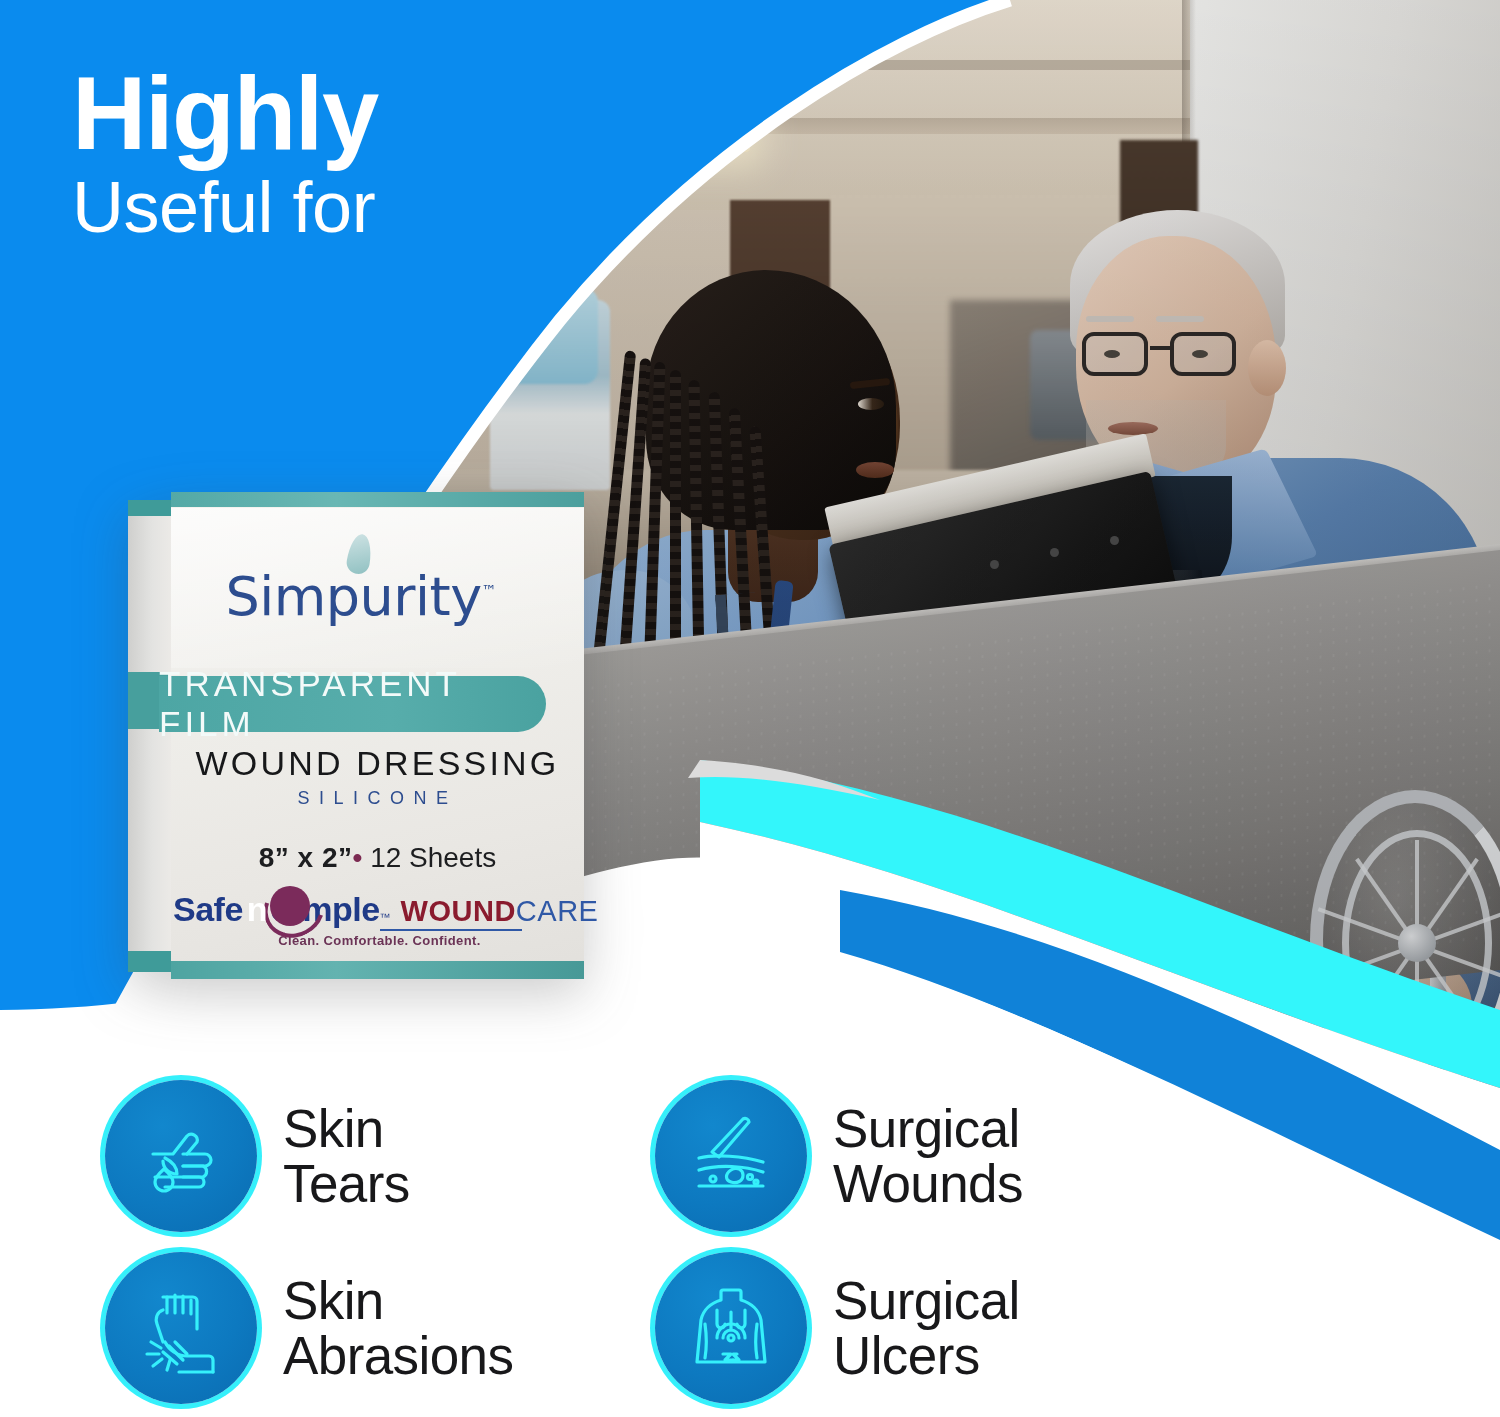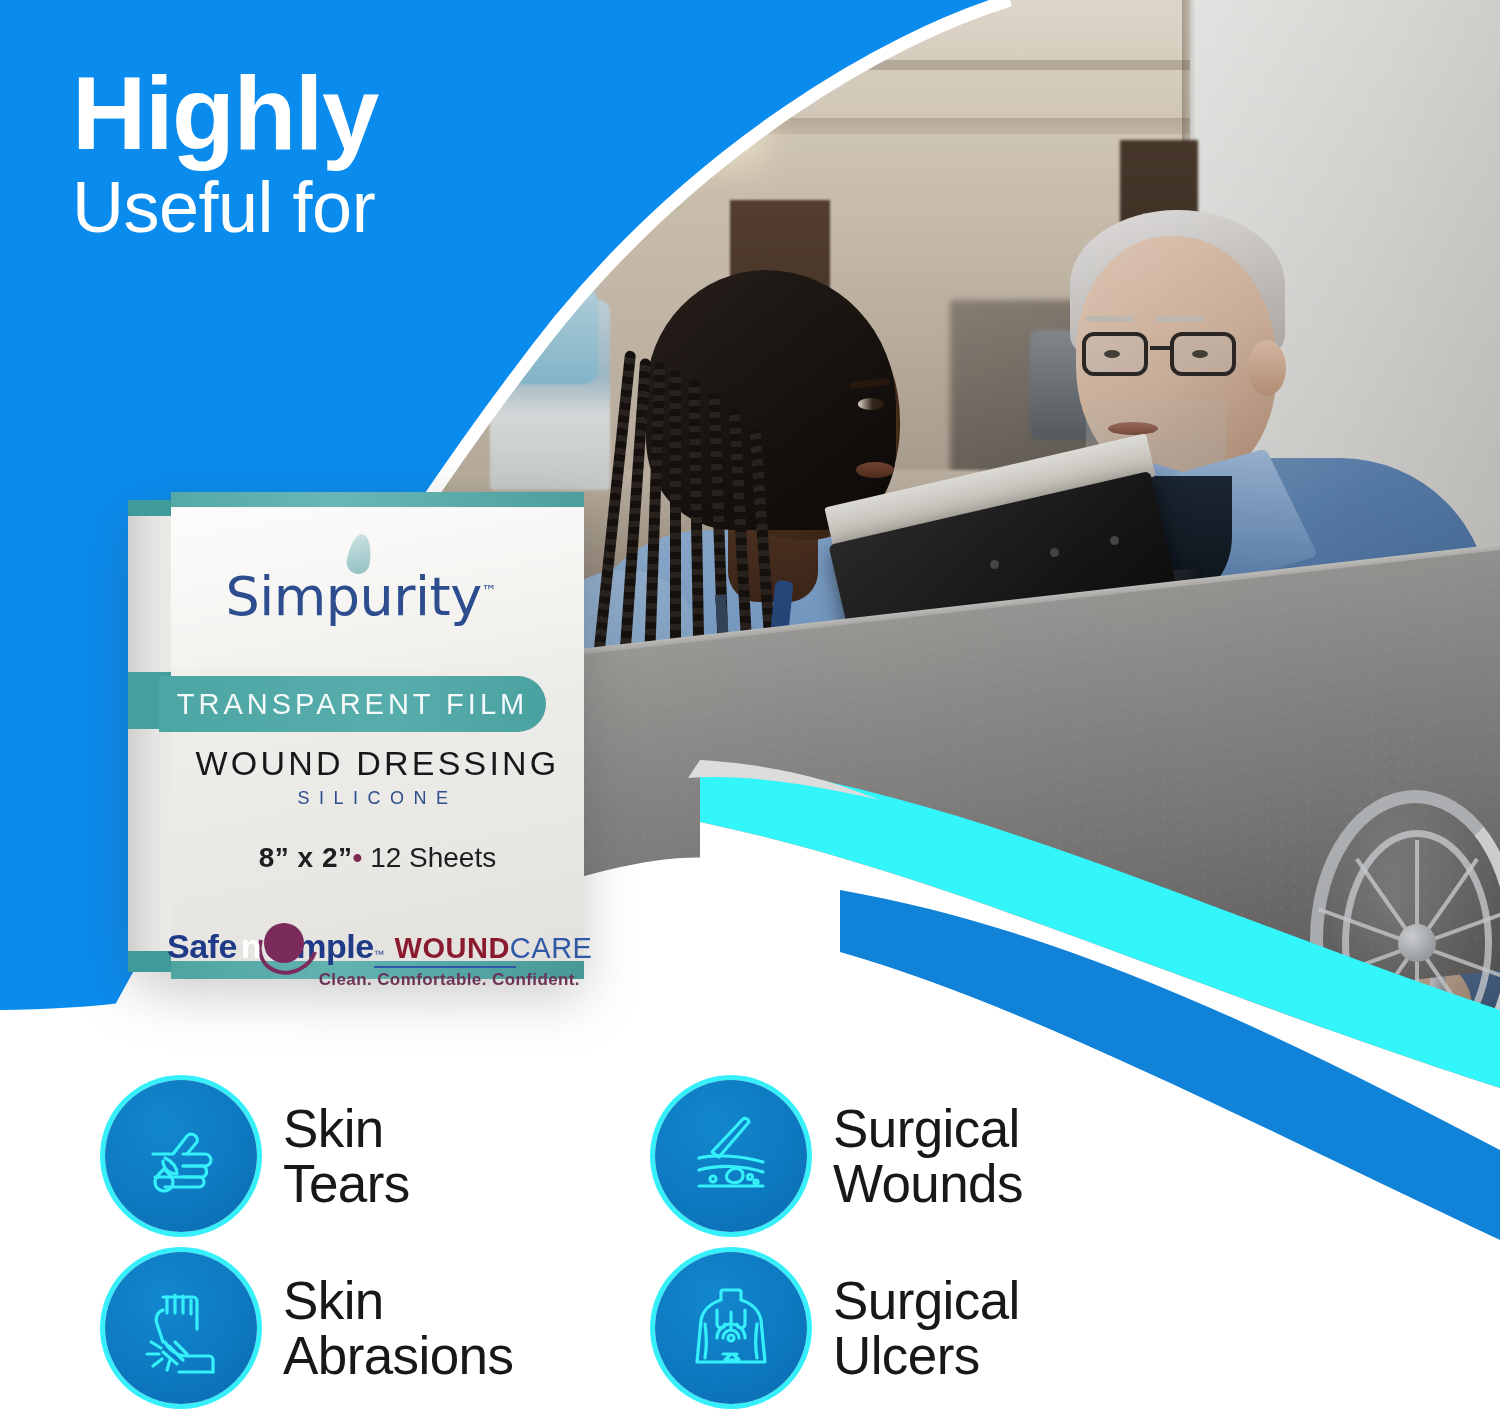--- a/index.html
+++ b/index.html
@@ -197,45 +197,45 @@
     background:linear-gradient(160deg,#cfe3e4,#8fc0c1);
     border-radius:52% 52% 50% 50% / 74% 74% 30% 30%;transform:rotate(9deg);}
   .simpurity{position:absolute;left:62px;top:78px;width:340px;text-align:center;
     font-family:"DejaVu Sans", sans-serif;font-size:54px;font-weight:400;
     color:#2d4d8f;letter-spacing:-0.5px;line-height:1;}
   .simpurity .tm{font-size:15px;vertical-align:super;letter-spacing:0;}
 
   .band{position:absolute;left:30px;top:184px;width:387px;height:56px;
     background:linear-gradient(90deg,#4da6a4,#57adab 60%,#4aa2a0);
     border-radius:0 30px 30px 0;display:flex;align-items:center;justify-content:center;}
-  .band-txt{color:#f3faf9;font-size:29px;font-weight:400;letter-spacing:4.0px;}
+  .band-txt{color:#f3faf9;font-size:35px;font-weight:400;letter-spacing:4.0px;}
 
   .wound{position:absolute;left:42px;top:252px;width:413px;text-align:center;
     color:#17181a;font-size:34px;font-weight:400;letter-spacing:3.2px;}
   .silicone{position:absolute;left:42px;top:296px;width:413px;text-align:center;
     color:#2d4d8f;font-size:18px;font-weight:500;letter-spacing:9.5px;}
   .size{position:absolute;left:42px;top:350px;width:413px;text-align:center;
     font-size:28px;color:#1d1e20;}
   .size b{font-weight:700;letter-spacing:.5px;}
   .size .dot{color:#7c2a52;font-weight:700;}
   .size .sheets{font-weight:400;}
 
-  .sns{position:absolute;left:38px;top:400px;width:413px;text-align:right;margin-top:37px;}
+  .sns{position:absolute;left:44px;top:400px;width:413px;text-align:center;}
   .sns-row{display:inline-flex;align-items:baseline;position:relative;}
   .sns-main{font-size:34px;font-weight:700;color:#1f3a87;letter-spacing:-0.5px;line-height:1;}
   .sns-n{position:relative;display:inline-block;color:#ffffff;z-index:3;padding:0 4px;}
   .sns-ring{position:absolute;left:97px;top:-6px;width:40px;height:40px;border-radius:50%;
     background:#7b2b5b;z-index:2;}
   .sns-ring::after{content:"";position:absolute;left:-7px;top:-5px;width:54px;height:48px;border-radius:50%;
     border:4px solid #7b2b5b;border-right-color:transparent;border-top-color:transparent;transform:rotate(-28deg);}
   .sns-tm{font-size:11px;color:#1f3a87;vertical-align:super;}
   .sns-wound{font-size:29px;font-weight:600;color:#8a1b2e;letter-spacing:.5px;}
   .sns-care{font-size:29px;font-weight:400;color:#2f58a6;letter-spacing:.5px;}
   .sns-underline{position:absolute;left:207px;top:37px;width:142px;height:2px;background:#2f58a6;}
-  .sns-tag{margin-top:5px;font-size:17px;color:#6b3356;letter-spacing:.4px;font-weight:600;}
+  .sns-tag{margin-top:5px;font-size:13px;color:#6b3356;letter-spacing:.4px;font-weight:600;}
 
   
   .features{position:absolute;left:0;top:1068px;width:1500px;height:349px;z-index:50;}
   .feat{position:absolute;display:flex;align-items:center;gap:26px;}
   .f-circle{width:152px;height:152px;border-radius:50%;flex:0 0 152px;
     background:radial-gradient(circle at 38% 30%,#1287cd 0%,#0d79c0 55%,#0a6bb0 100%);
     box-shadow:0 0 0 5px #35f0fb;display:flex;align-items:center;justify-content:center;}
   .f-label{font-size:53px;font-weight:300;color:#18181a;line-height:1.04;letter-spacing:-0.6px;white-space:pre-line;}
 </style>
 </head>

